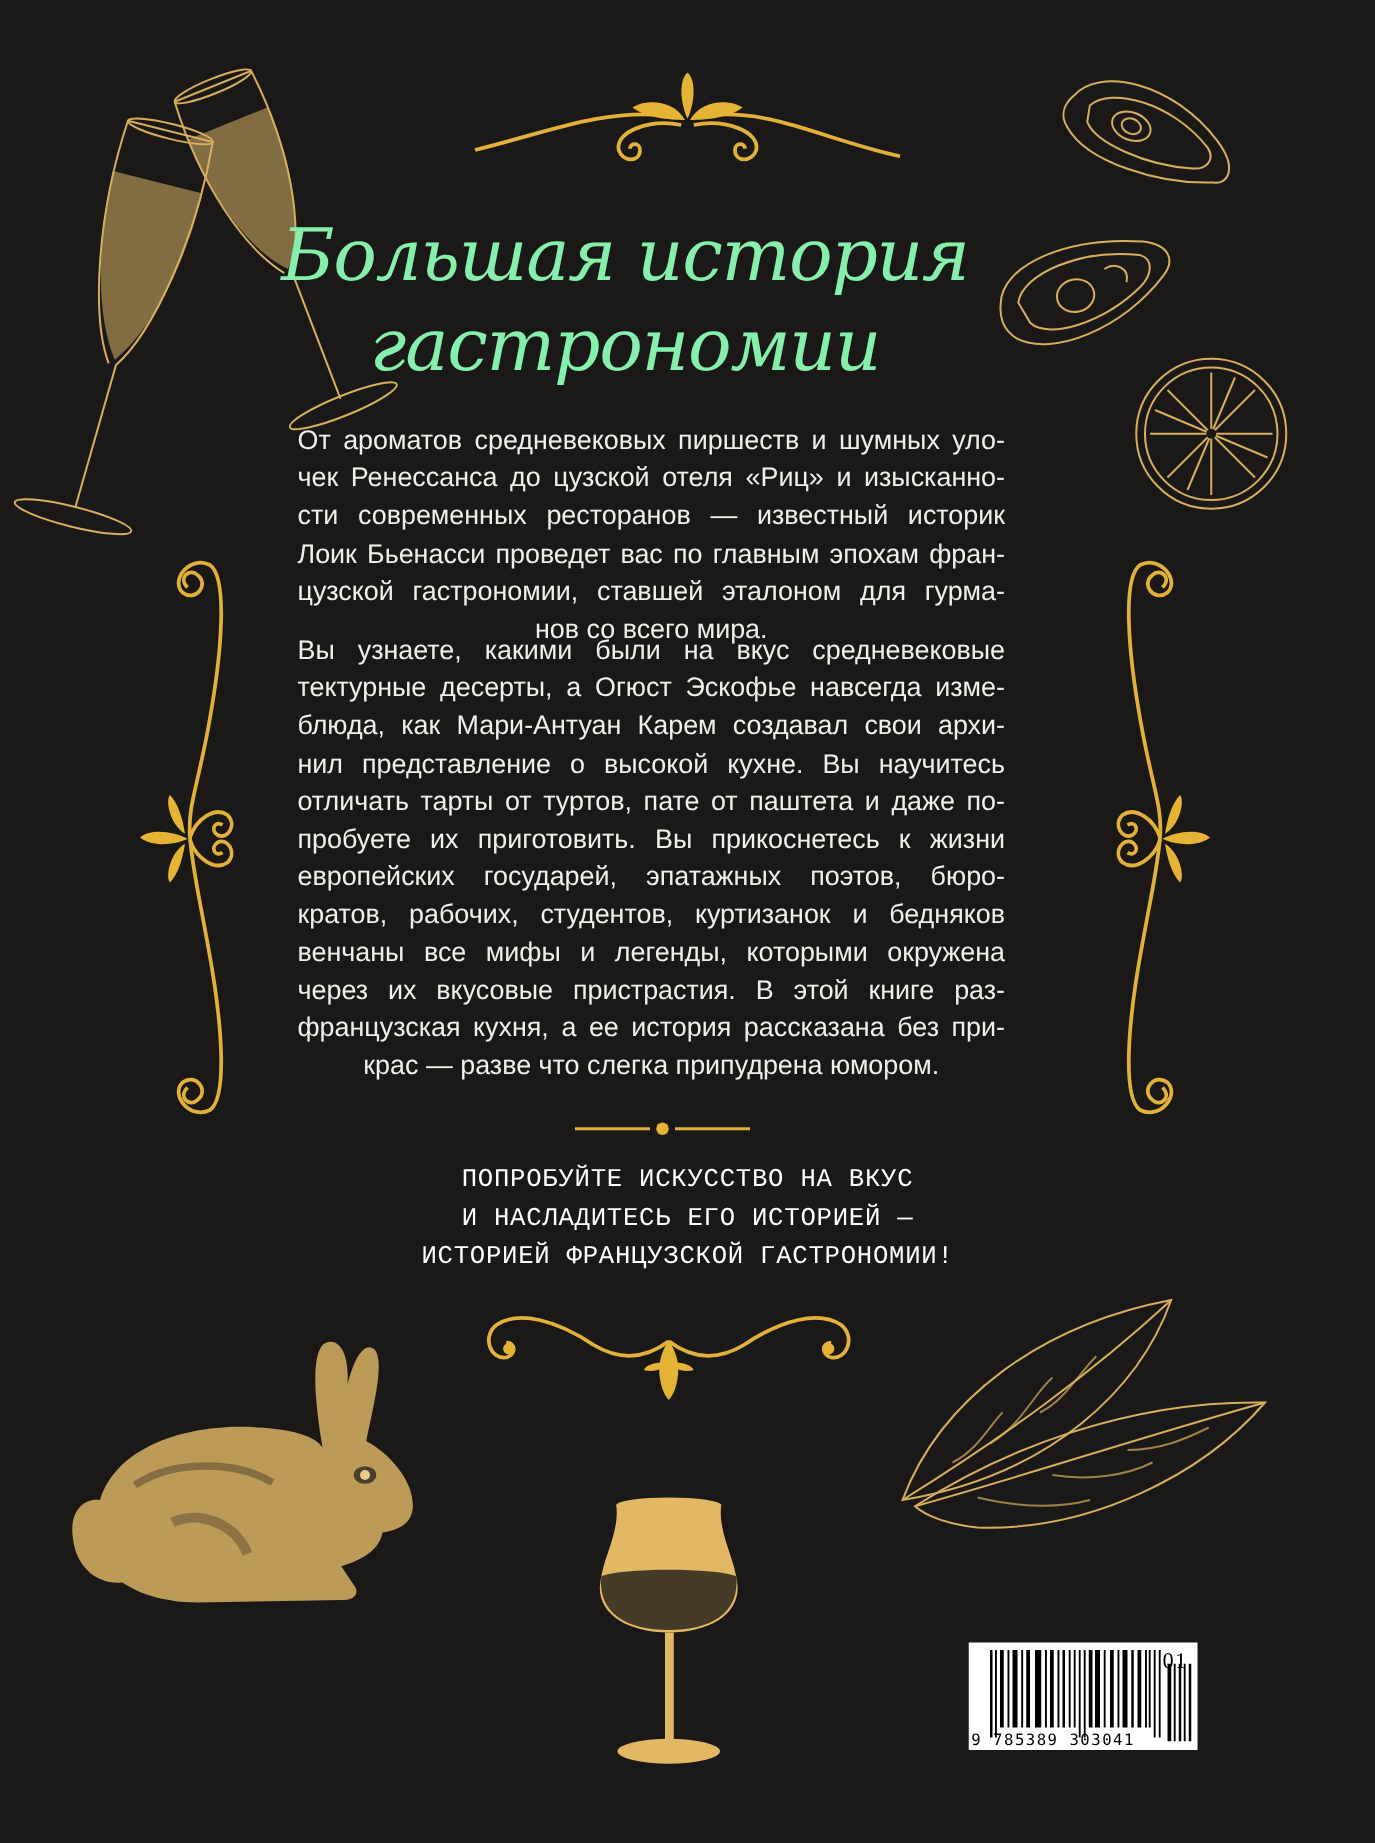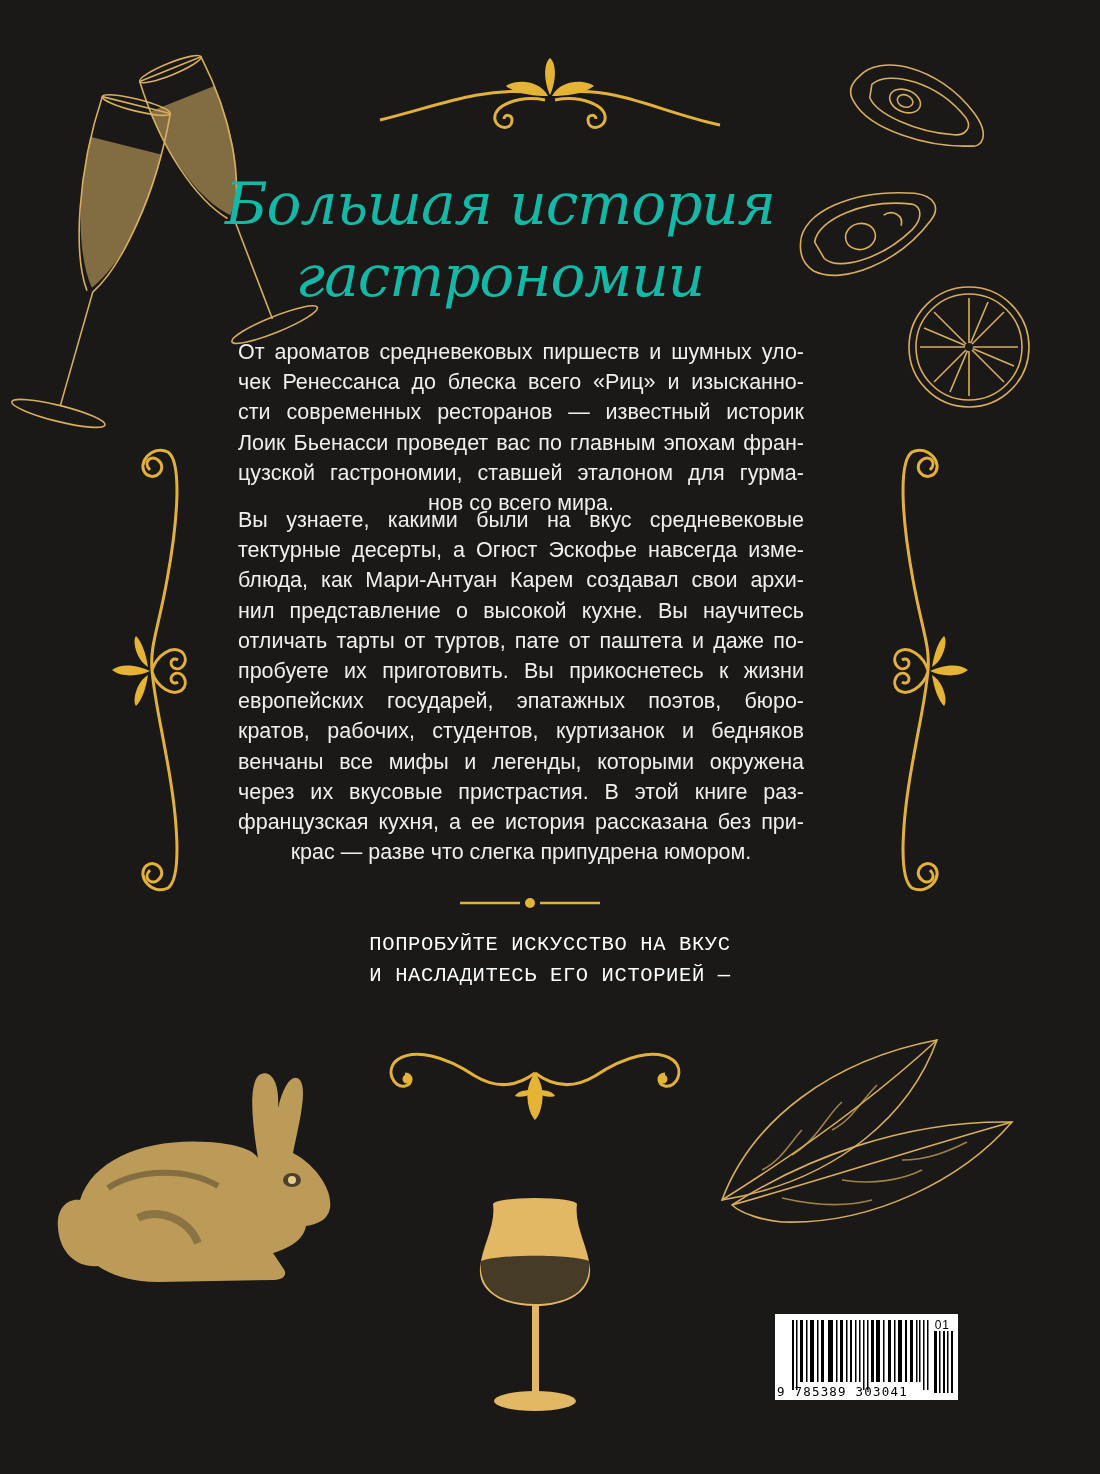--- a/index.html
+++ b/index.html
@@ -6,34 +6,34 @@
   body{width:1100px;height:1474px;background:#1a1918;position:relative;overflow:hidden;
        font-family:"Liberation Sans","DejaVu Sans",sans-serif;color:#f2f0ec;}
   .abs{position:absolute;}
   svg{display:block;overflow:visible;}
   .gold{stroke:#e2b13c;fill:none;}
   .goldfill{fill:#e6b434;}
   .illus{stroke:#d6ae5e;fill:none;stroke-width:1.6;}
   .illusfill{fill:#d9b164;}
   .title{left:180px;top:168px;width:640px;text-align:center;
          font-family:"DejaVu Serif","Liberation Serif",serif;font-style:italic;
-         color:#14b8a6;font-size:58px;line-height:72px;letter-spacing:-1px;font-weight:normal;}
+         color:#86efac;font-size:58px;line-height:72px;letter-spacing:-1px;font-weight:normal;}
   .body-text{left:238px;width:566px;font-size:21.5px;line-height:30.2px;color:#f0efec;}
   .line{display:block;text-align:justify;text-align-last:justify;white-space:nowrap;height:30.2px;}
   .line.last{text-align-last:center;}
   .para1{top:337px;}
   .para2{top:505px;}
   .slogan{left:240px;top:930px;width:620px;text-align:center;font-size:20.5px;
           line-height:30.5px;letter-spacing:0.6px;color:#ffffff;}
   .slogan span{display:block;font-family:Liberation Mono, monospace;}
   .barcode{left:775px;top:1314px;width:183px;height:86px;background:#ffffff;}
   .barcode-digits{position:absolute;left:2px;bottom:1px;font-family:"DejaVu Sans Mono","Liberation Mono",monospace;
                   font-size:12.5px;color:#000;letter-spacing:1.2px;}
-  .addon-digits{position:absolute;right:8px;top:4px;font-family:Liberation Sans, sans-serif;
-                font-size:12px;color:#000;letter-spacing:1px;}
+  .addon-digits{position:absolute;right:8px;top:4px;font-family:Liberation Serif, serif;
+                font-size:18px;color:#000;letter-spacing:1px;}
 </style>
 </head>
 <body>
 
 <div class="abs" style="left:380px;top:50px;">
   <svg width="340" height="90" viewBox="0 0 340 90">
     <path class="gold" stroke-width="3" d="M0 70 C60 55 100 38 150 42"></path>
     <path class="gold" stroke-width="3" d="M340 75 C280 62 240 38 190 42"></path>
     <path class="goldfill" d="M170 8 C177 14 176 32 170 45 C164 32 163 14 170 8Z"></path>
     <path class="goldfill" d="M168 46 C158 28 134 30 126 36 C136 44 155 46 168 46Z"></path>
@@ -126,21 +126,21 @@
     <path class="gold" stroke-width="3" d="M40 230 C45 215 60 205 70 212 C78 220 70 232 62 228 C56 224 60 216 66 220"></path>
     <path class="gold" stroke-width="3" d="M40 232 C45 247 60 257 70 250 C78 242 70 230 62 234 C56 238 60 246 66 242"></path>
     <path class="goldfill" d="M0 230 C10 222 28 226 38 231 C28 236 10 238 0 230Z"></path>
     <path class="goldfill" d="M36 227 C24 220 20 200 24 196 C30 202 34 214 36 227Z"></path>
     <path class="goldfill" d="M36 235 C24 242 20 262 24 266 C30 260 34 248 36 235Z"></path>
   </svg>
 </div>
 
 <div class="abs body-text para1">
   <span class="line">От ароматов средневековых пиршеств и шумных уло-</span>
-  <span class="line">чек Ренессанса до блеска всего «Риц» и изысканно-</span>
+  <span class="line">чек Ренессанса до цузской отеля «Риц» и изысканно-</span>
   <span class="line">сти современных ресторанов — известный историк</span>
   <span class="line">Лоик Бьенасси проведет вас по главным эпохам фран-</span>
   <span class="line">цузской гастрономии, ставшей эталоном для гурма-</span>
   <span class="line last">нов со всего мира.</span>
 </div>
 
 <div class="abs body-text para2">
   <span class="line">Вы узнаете, какими были на вкус средневековые</span>
   <span class="line">тектурные десерты, а Огюст Эскофье навсегда изме-</span>
   <span class="line">блюда, как Мари-Антуан Карем создавал свои архи-</span>
@@ -159,20 +159,21 @@
   <svg width="140" height="14" viewBox="0 0 140 14">
     <line x1="0" y1="7" x2="60" y2="7" stroke="#e2b13c" stroke-width="2.5"></line>
     <circle cx="70" cy="7" r="5" fill="#e6b434"></circle>
     <line x1="80" y1="7" x2="140" y2="7" stroke="#e2b13c" stroke-width="2.5"></line>
   </svg>
 </div>
 
 <div class="abs slogan">
   <span>ПОПРОБУЙТЕ ИСКУССТВО НА ВКУС</span>
   <span>И НАСЛАДИТЕСЬ ЕГО ИСТОРИЕЙ —</span>
+  <span>ИСТОРИЕЙ ФРАНЦУЗСКОЙ ГАСТРОНОМИИ!</span>
 </div>
 
 <div class="abs" style="left:385px;top:1048px;">
   <svg width="300" height="80" viewBox="0 0 300 80">
     <path class="gold" stroke-width="3" d="M150 25 C130 40 110 40 90 28 C60 8 30 0 12 12 C0 22 8 40 20 38 C28 36 28 26 20 26"></path>
     <path class="gold" stroke-width="3" d="M150 25 C170 40 190 40 210 28 C240 8 270 0 288 12 C300 22 292 40 280 38 C272 36 272 26 280 26"></path>
     <circle cx="22" cy="31" r="4.5" class="goldfill"></circle>
     <circle cx="278" cy="31" r="4.5" class="goldfill"></circle>
     <path class="goldfill" d="M150 24 C156 34 160 44 156 60 C154 68 150 72 150 72 C150 72 146 68 144 60 C140 44 144 34 150 24Z"></path>
     <path class="goldfill" d="M146 42 C138 42 132 44 130 48 C136 50 142 48 146 46Z"></path>

